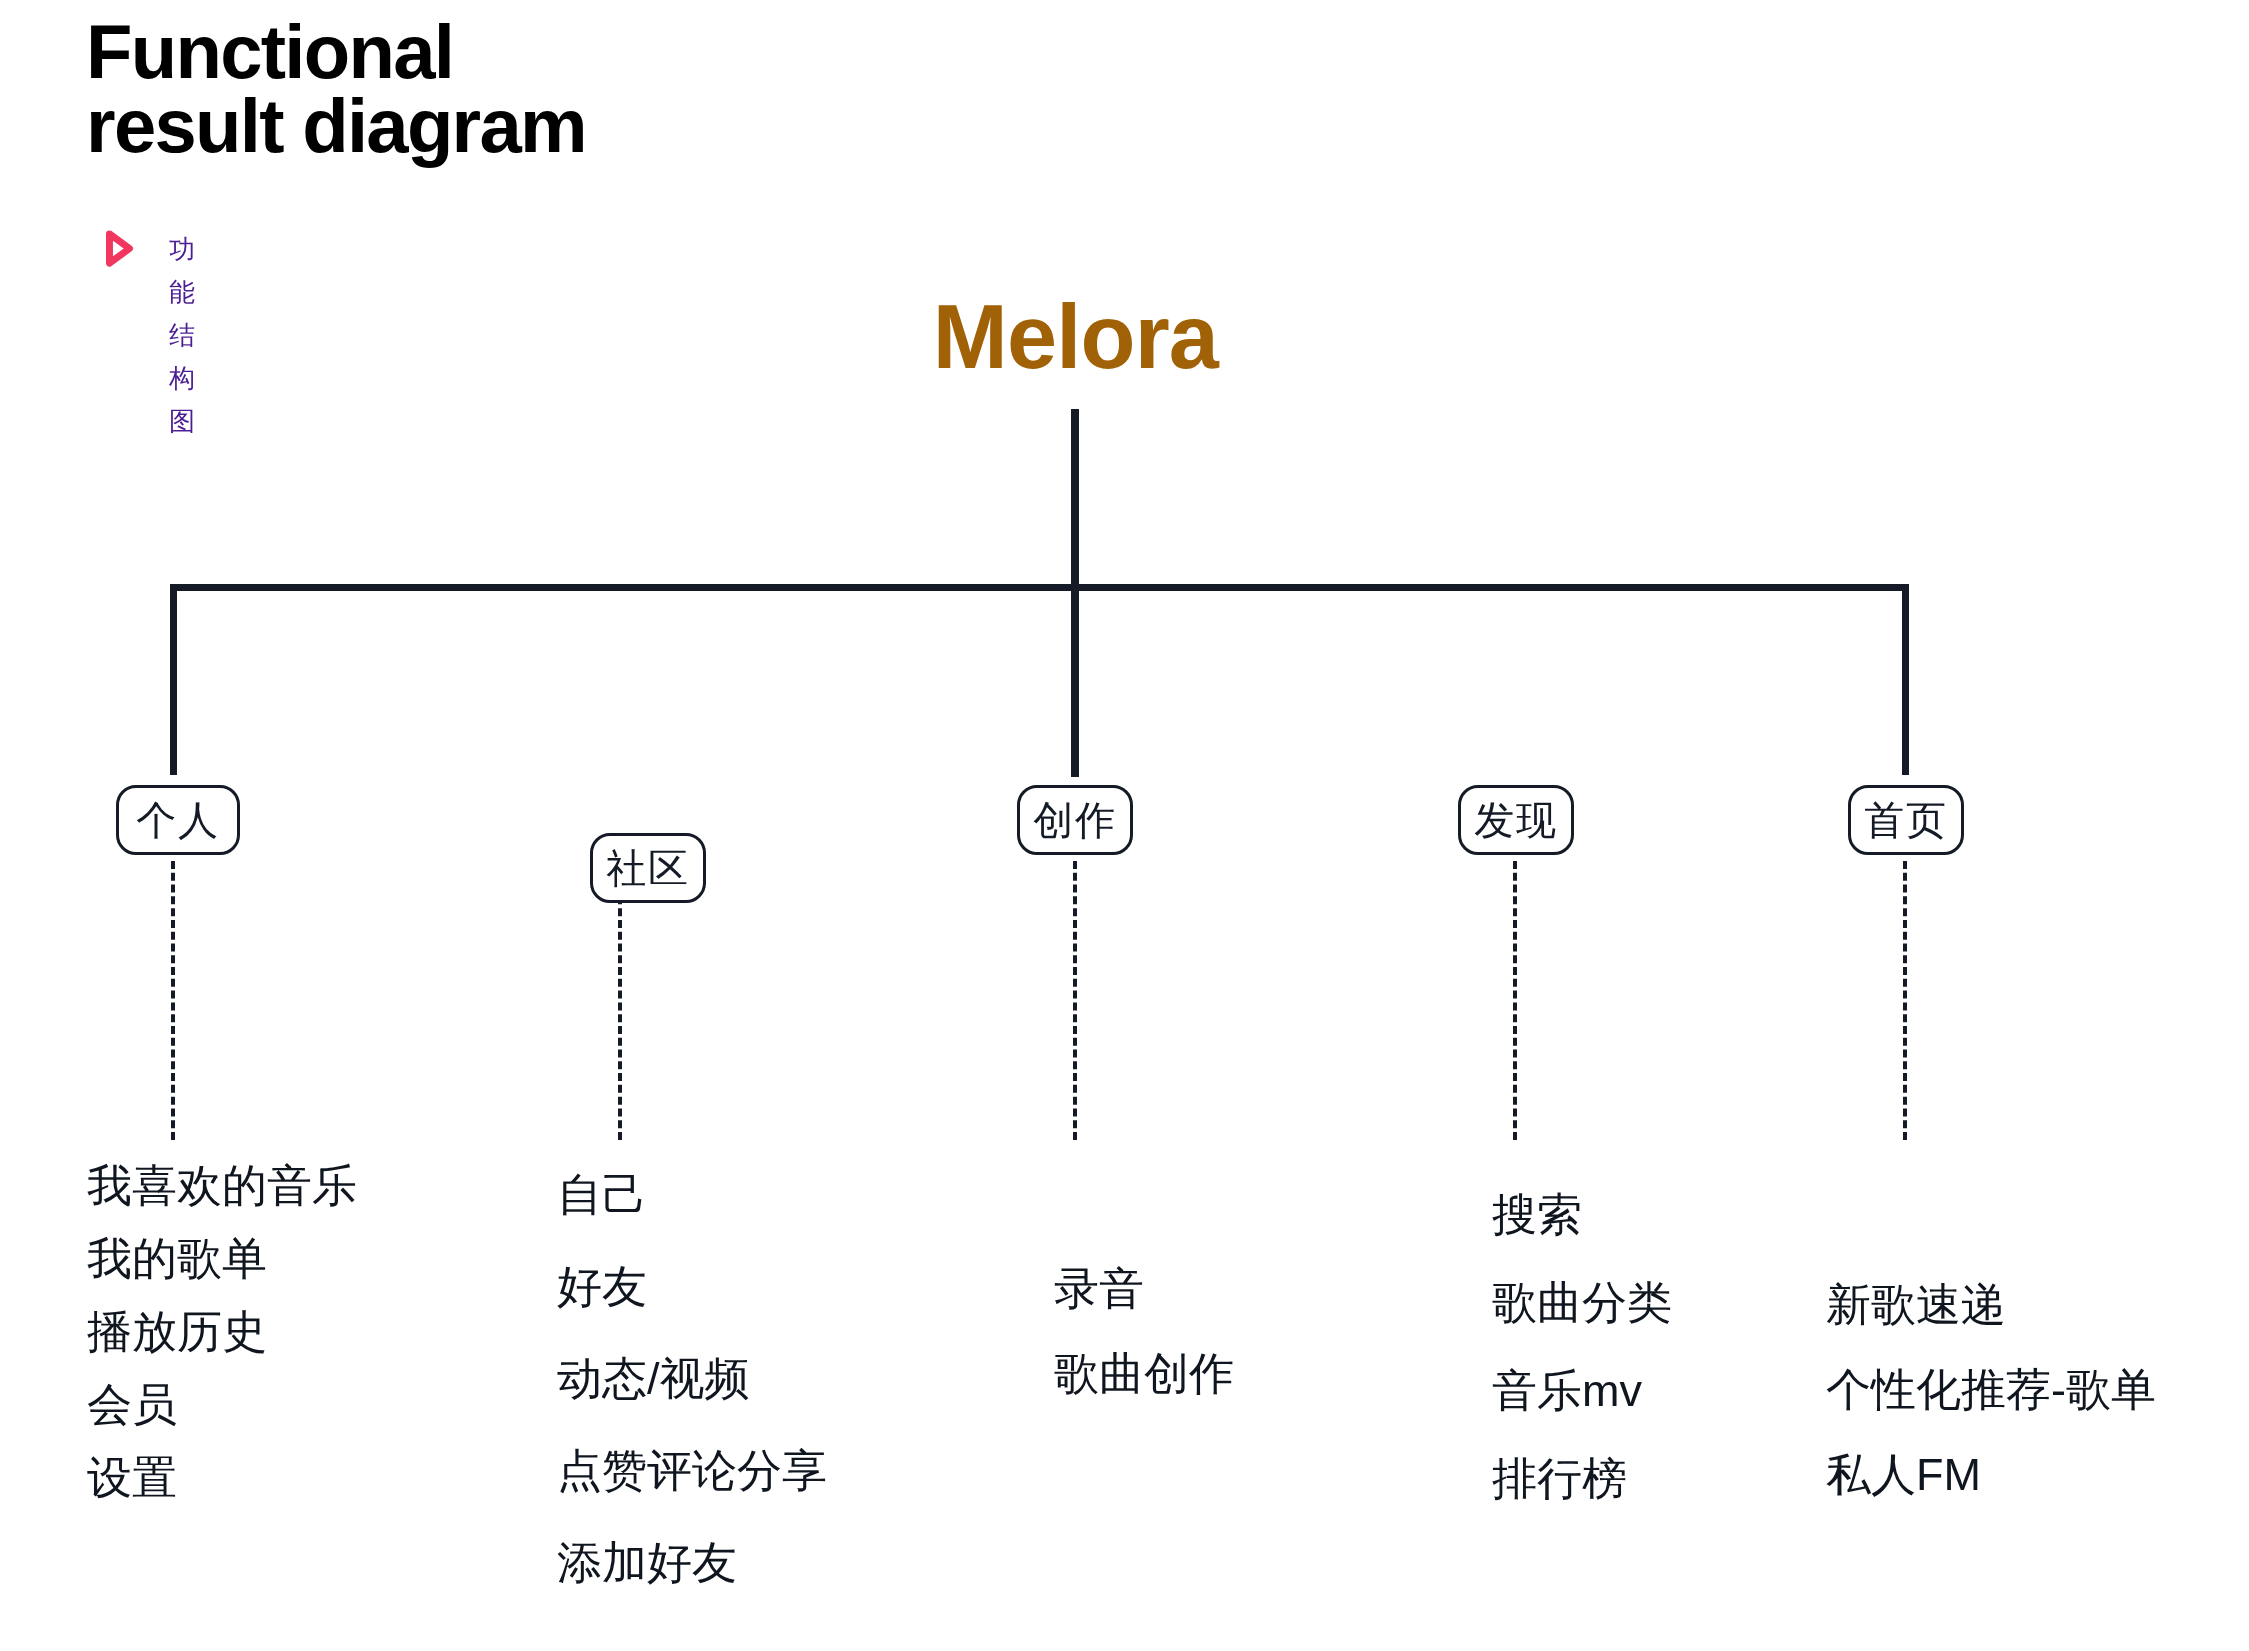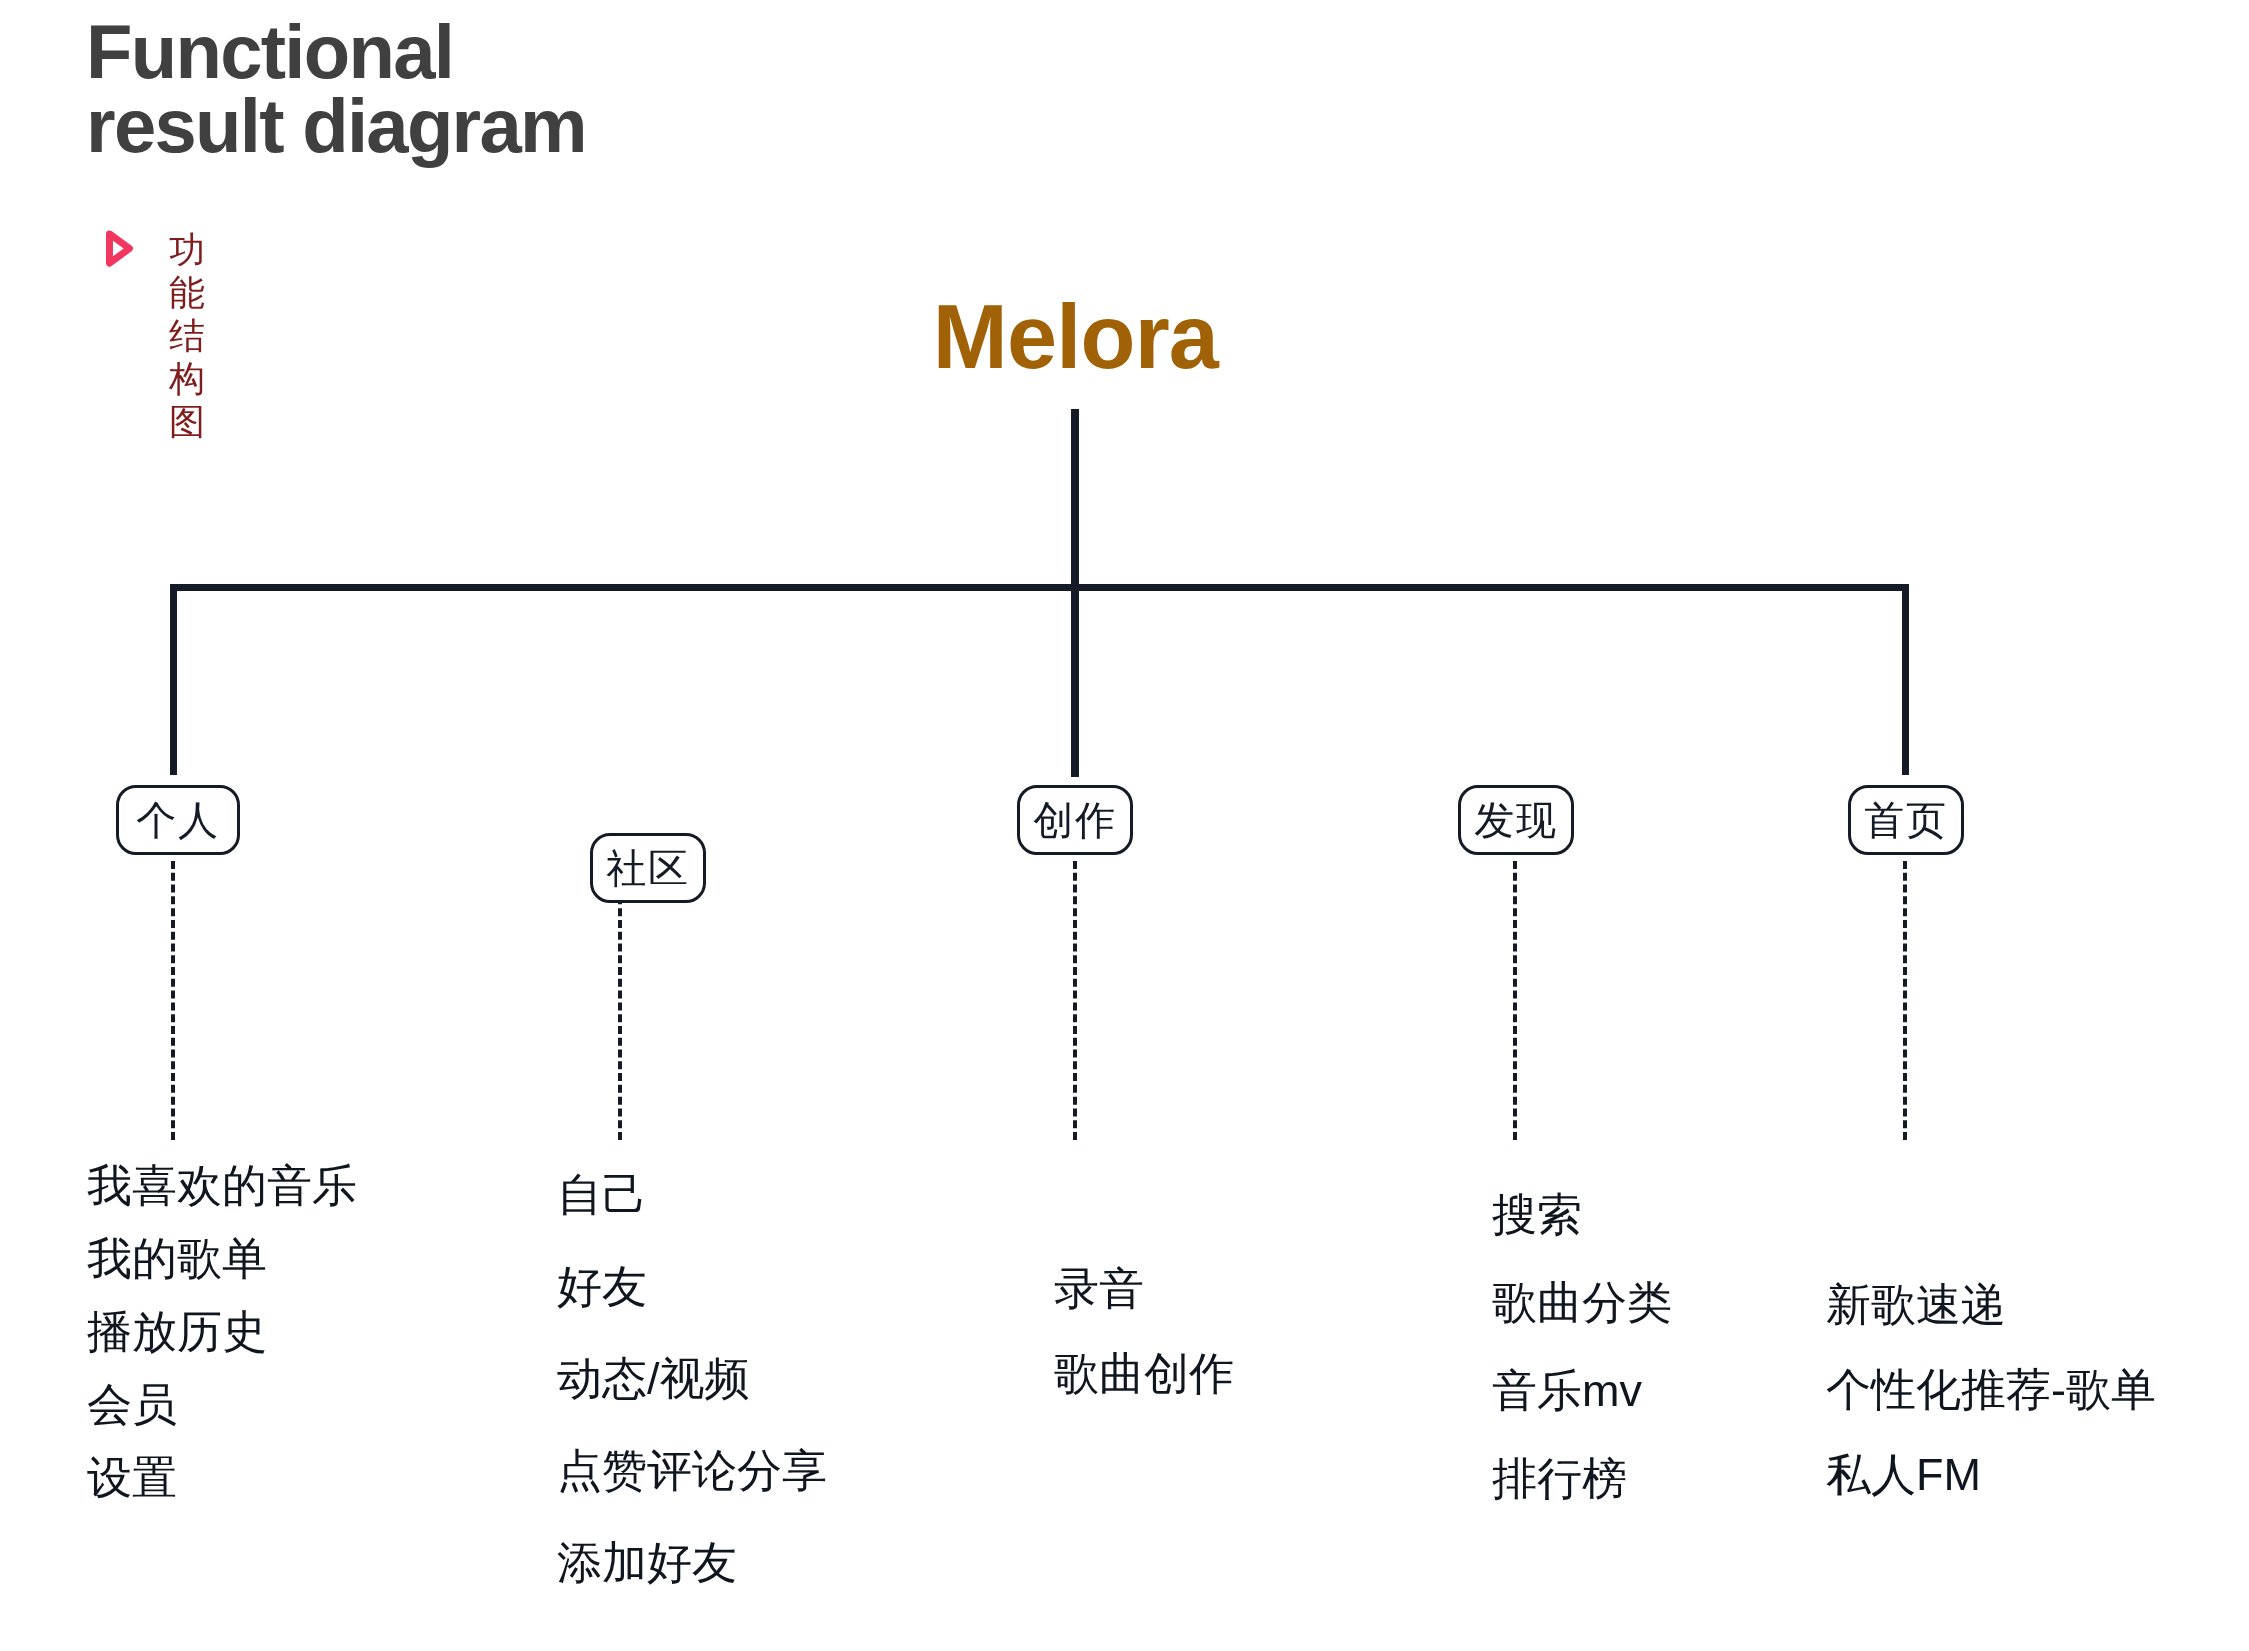--- a/index.html
+++ b/index.html
@@ -5,25 +5,25 @@
   html,body{margin:0;padding:0;background:#ffffff;}
   body{
     width:2250px;height:1651px;position:relative;overflow:hidden;
     font-family:"Liberation Sans","DejaVu Sans",sans-serif;
     color:#10161f;
   }
   
   .page-title{
     position:absolute;left:86px;top:15px;
     font-size:76px;line-height:74px;font-weight:800;letter-spacing:-1.7px;
-    color:#404040;white-space:pre-line;
+    color:#000000;white-space:pre-line;
   }
   .subtitle-row{position:absolute;left:101px;top:223px;height:53px;}
   .play-icon{position:absolute;left:0;top:3.3px;width:37px;height:45px;}
-  .subtitle-text{position:absolute;left:68px;top:5px;font-size:36px;line-height:43px;color:#7f1d1d;}
+  .subtitle-text{position:absolute;left:68px;top:5px;font-size:26px;line-height:43px;color:#4c1d95;}
 
   
   .root-node{
     position:absolute;left:826px;top:289px;width:499px;text-align:center;
     font-size:90px;line-height:96px;font-weight:800;letter-spacing:-0.8px;color:#a16207;
   }
 
   
   .line{position:absolute;background:#141b26;}
   .trunk-line{left:1071px;top:409px;width:7.5px;height:368px;}

